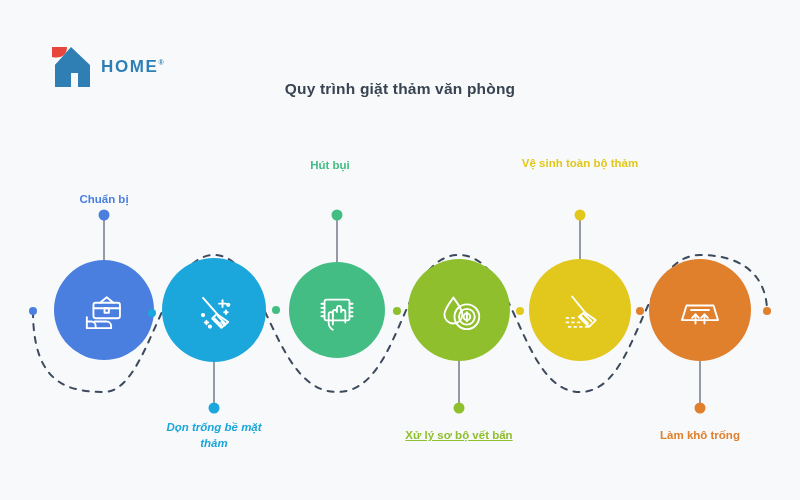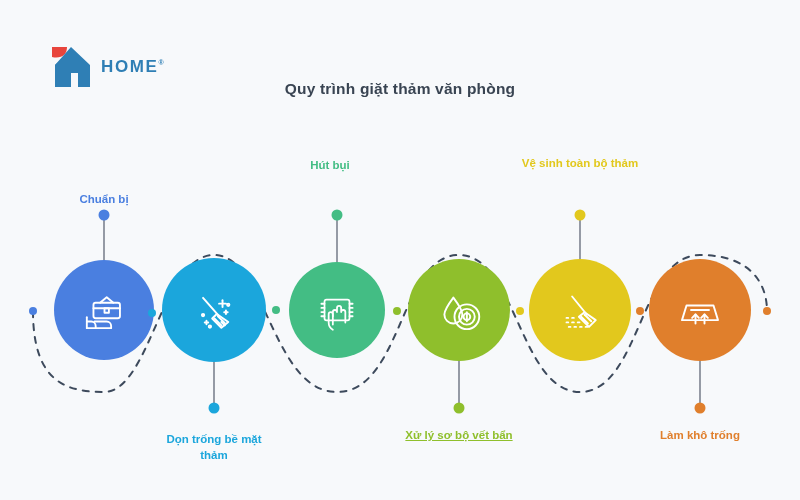--- a/index.html
+++ b/index.html
@@ -178,21 +178,21 @@
             <path d="M20 36 v-8"></path>
             <path d="M17 31 l3 -3 l3 3"></path>
             <path d="M28 36 v-8"></path>
             <path d="M25 31 l3 -3 l3 3"></path>
           </g>
         </svg>
       </div>
     </div>
   <div id="labels">
       <div class="label" style="color: rgb(74, 127, 224); left: 14px; top: 158px; width: 180px; margin-top: 34px;">Chuẩn bị</div>
-      <div class="label" style="color: rgb(27, 166, 220); left: 124px; top: 432px; width: 180px;">Dọn trống bề mặt
+      <div class="label" style="color: rgb(27, 166, 220); left: 124px; top: 420px; width: 180px; font-style: italic;">Dọn trống bề mặt
 thảm</div>
       <div class="label" style="color: rgb(67, 189, 132); left: 240px; top: 158px; width: 180px;">Hút bụi</div>
       <div class="label" style="color: rgb(143, 191, 44); left: 369px; top: 428px; width: 180px; text-decoration: underline;">Xử lý sơ bộ vết bẩn</div>
       <div class="label" style="color: rgb(226, 200, 29); left: 490px; top: 156px; width: 180px;">Vệ sinh toàn bộ thảm</div>
       <div class="label" style="color: rgb(224, 127, 44); left: 610px; top: 428px; width: 180px;">Làm khô trống</div>
     </div>
   <div id="cdots">
       <div style="position: absolute; left: 29px; top: 307px; height: 8px; width: 8px; border-radius: 50%; background: rgb(74, 127, 224);"></div>
       <div style="position: absolute; left: 148px; top: 309px; height: 8px; width: 8px; border-radius: 50%; background: rgb(27, 166, 220);"></div>
       <div style="position: absolute; left: 272px; top: 306px; height: 8px; width: 8px; border-radius: 50%; background: rgb(67, 189, 132);"></div>

